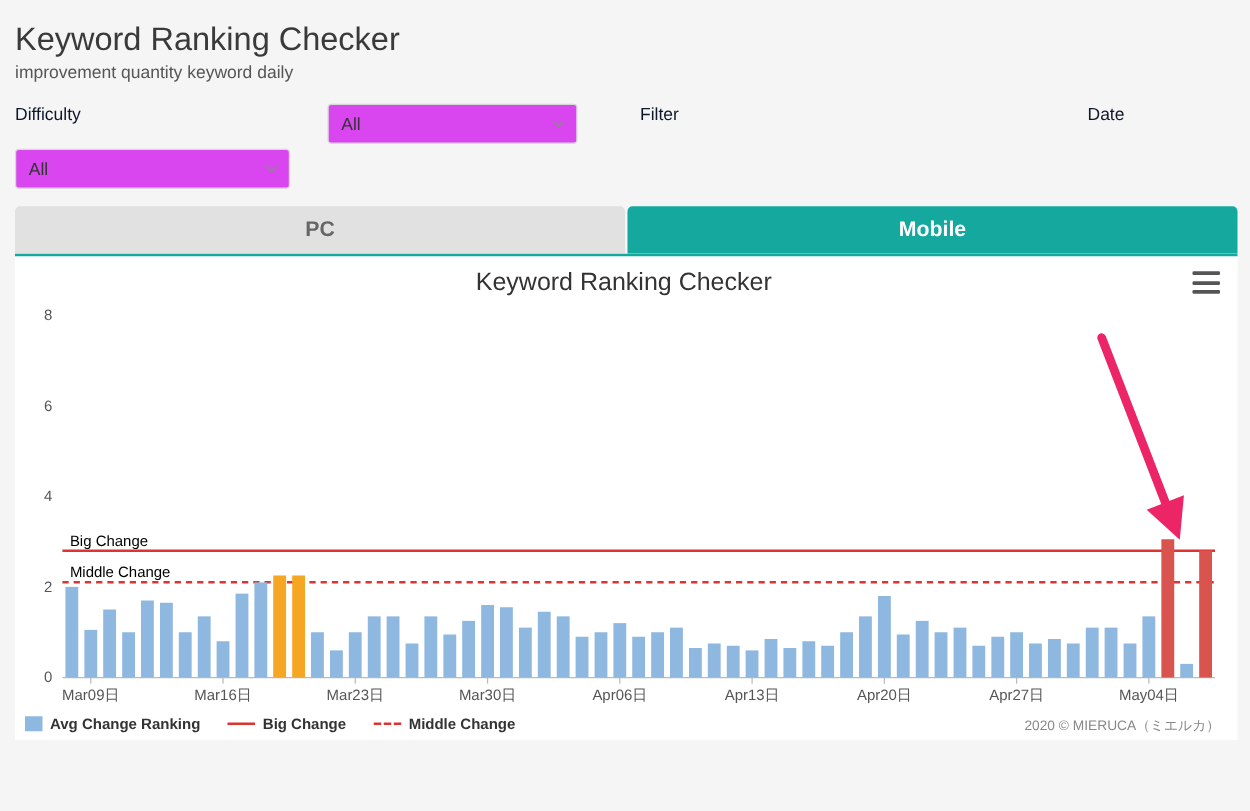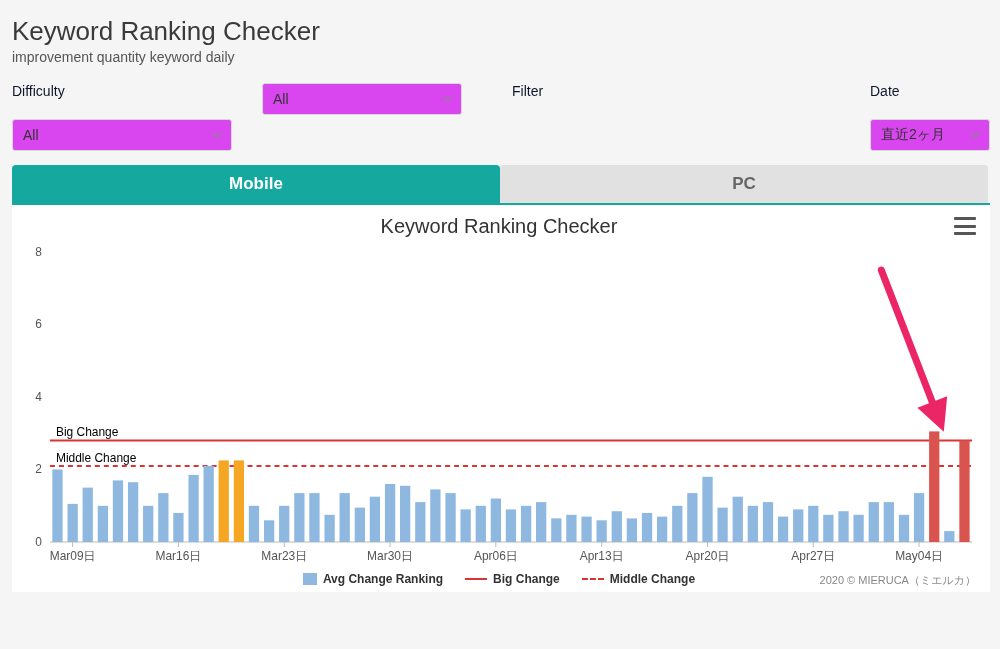--- a/index.html
+++ b/index.html
@@ -23,21 +23,21 @@
   .chart-panel { background: #fff; border-top: 2px solid #14a89e; padding: 6px 12px 4px 8px; position: relative; }
   .chart-header { position: relative; text-align: center; }
   .chart-title { font-size: 20px; color: #333; font-weight: 400; padding: 4px 0 6px; }
   .hamburger { position: absolute; right: 2px; top: 6px; width: 22px; height: 18px; display: flex; flex-direction: column; justify-content: space-between; cursor: pointer; }
   .hamburger span { display: block; height: 3px; background: #555; border-radius: 1px; }
   .plot-wrap { position: relative; height: 324px; }
   svg.plot { width: 100%; height: 100%; display: block; }
   .axis-tick { font-size: 12px; fill: #555; }
   .ann-label { font-size: 12px; fill: #000; font-weight: 500; }
   .arrow { fill: #ec2566; }
-  .legend { display: flex; justify-content: center; gap: 22px; font-size: 12px; color: #333; padding: 4px 0 2px; font-weight: 600; }
+  .legend { display: flex; gap: 22px; font-size: 12px; color: #333; padding: 4px 0 2px; font-weight: 600; }
   .legend .item { display: flex; align-items: center; gap: 6px; }
   .legend .sw-bar { width: 14px; height: 12px; background: #8fb8e0; }
   .legend .sw-line { width: 22px; height: 2px; background: #d33; }
   .legend .sw-dash { width: 22px; height: 0; border-top: 2px dashed #d33; }
   .copyright { position: absolute; right: 14px; bottom: 4px; font-size: 11px; color: #888; }
 </style>
 </head>
 <body>
 <div class="page">
 
@@ -64,34 +64,26 @@
               <path d="M1 1l4 4 4-4" stroke="#888" stroke-width="1.4" fill="none"></path>
             </svg>
           </span>
       </div>
     </div>
     <div class="filter filter-col">
       <div class="filter-label">Filter</div>
     </div>
     <div class="filter date">
       <div class="filter-label">Date</div>
-      <div class="select">
-        <span>直近2ヶ月</span>
-        <span class="chev">
-            <svg width="10" height="6" viewBox="0 0 10 6">
-              <path d="M1 1l4 4 4-4" stroke="#888" stroke-width="1.4" fill="none"></path>
-            </svg>
-          </span>
-      </div>
     </div>
   </div>
 
   <div class="tabs">
+    <div class="tab pc">PC</div>
     <div class="tab mobile">Mobile</div>
-    <div class="tab pc">PC</div>
   </div>
 
   <div class="chart-panel">
     <div class="chart-header">
       <div class="chart-title">Keyword Ranking Checker</div>
       <div class="hamburger">
           <span></span>
           <span></span>
           <span></span>
         </div>

